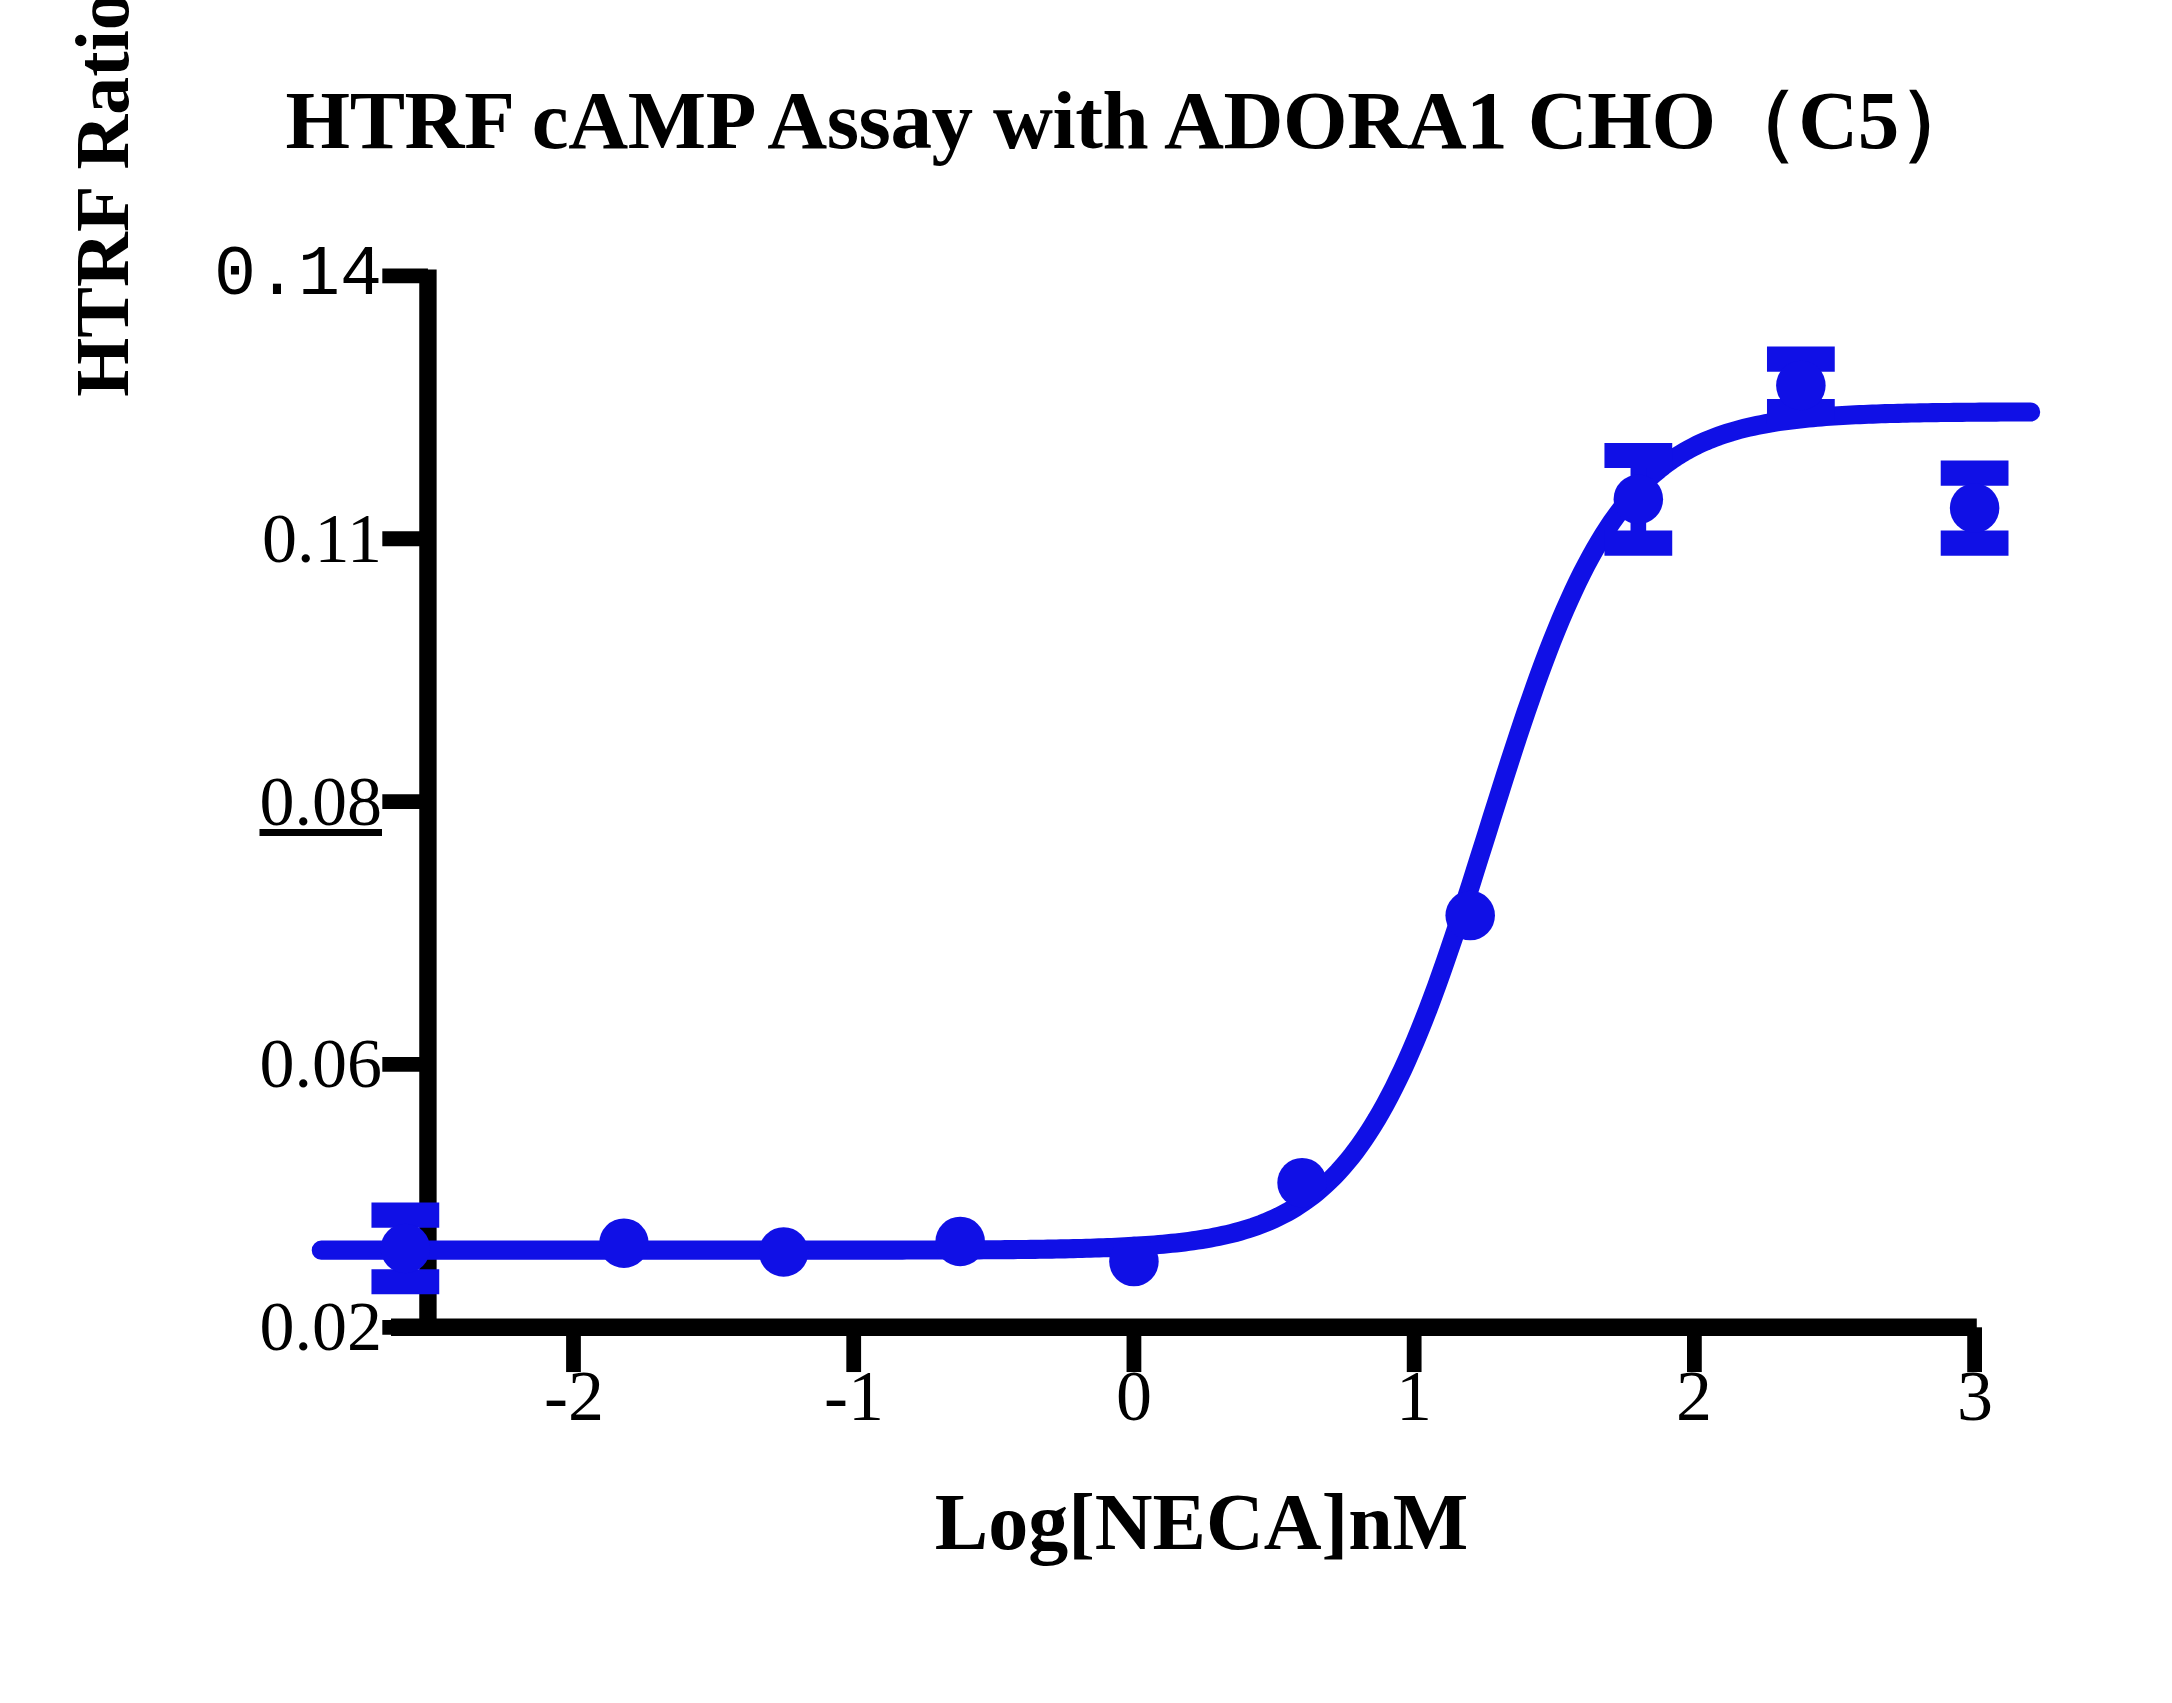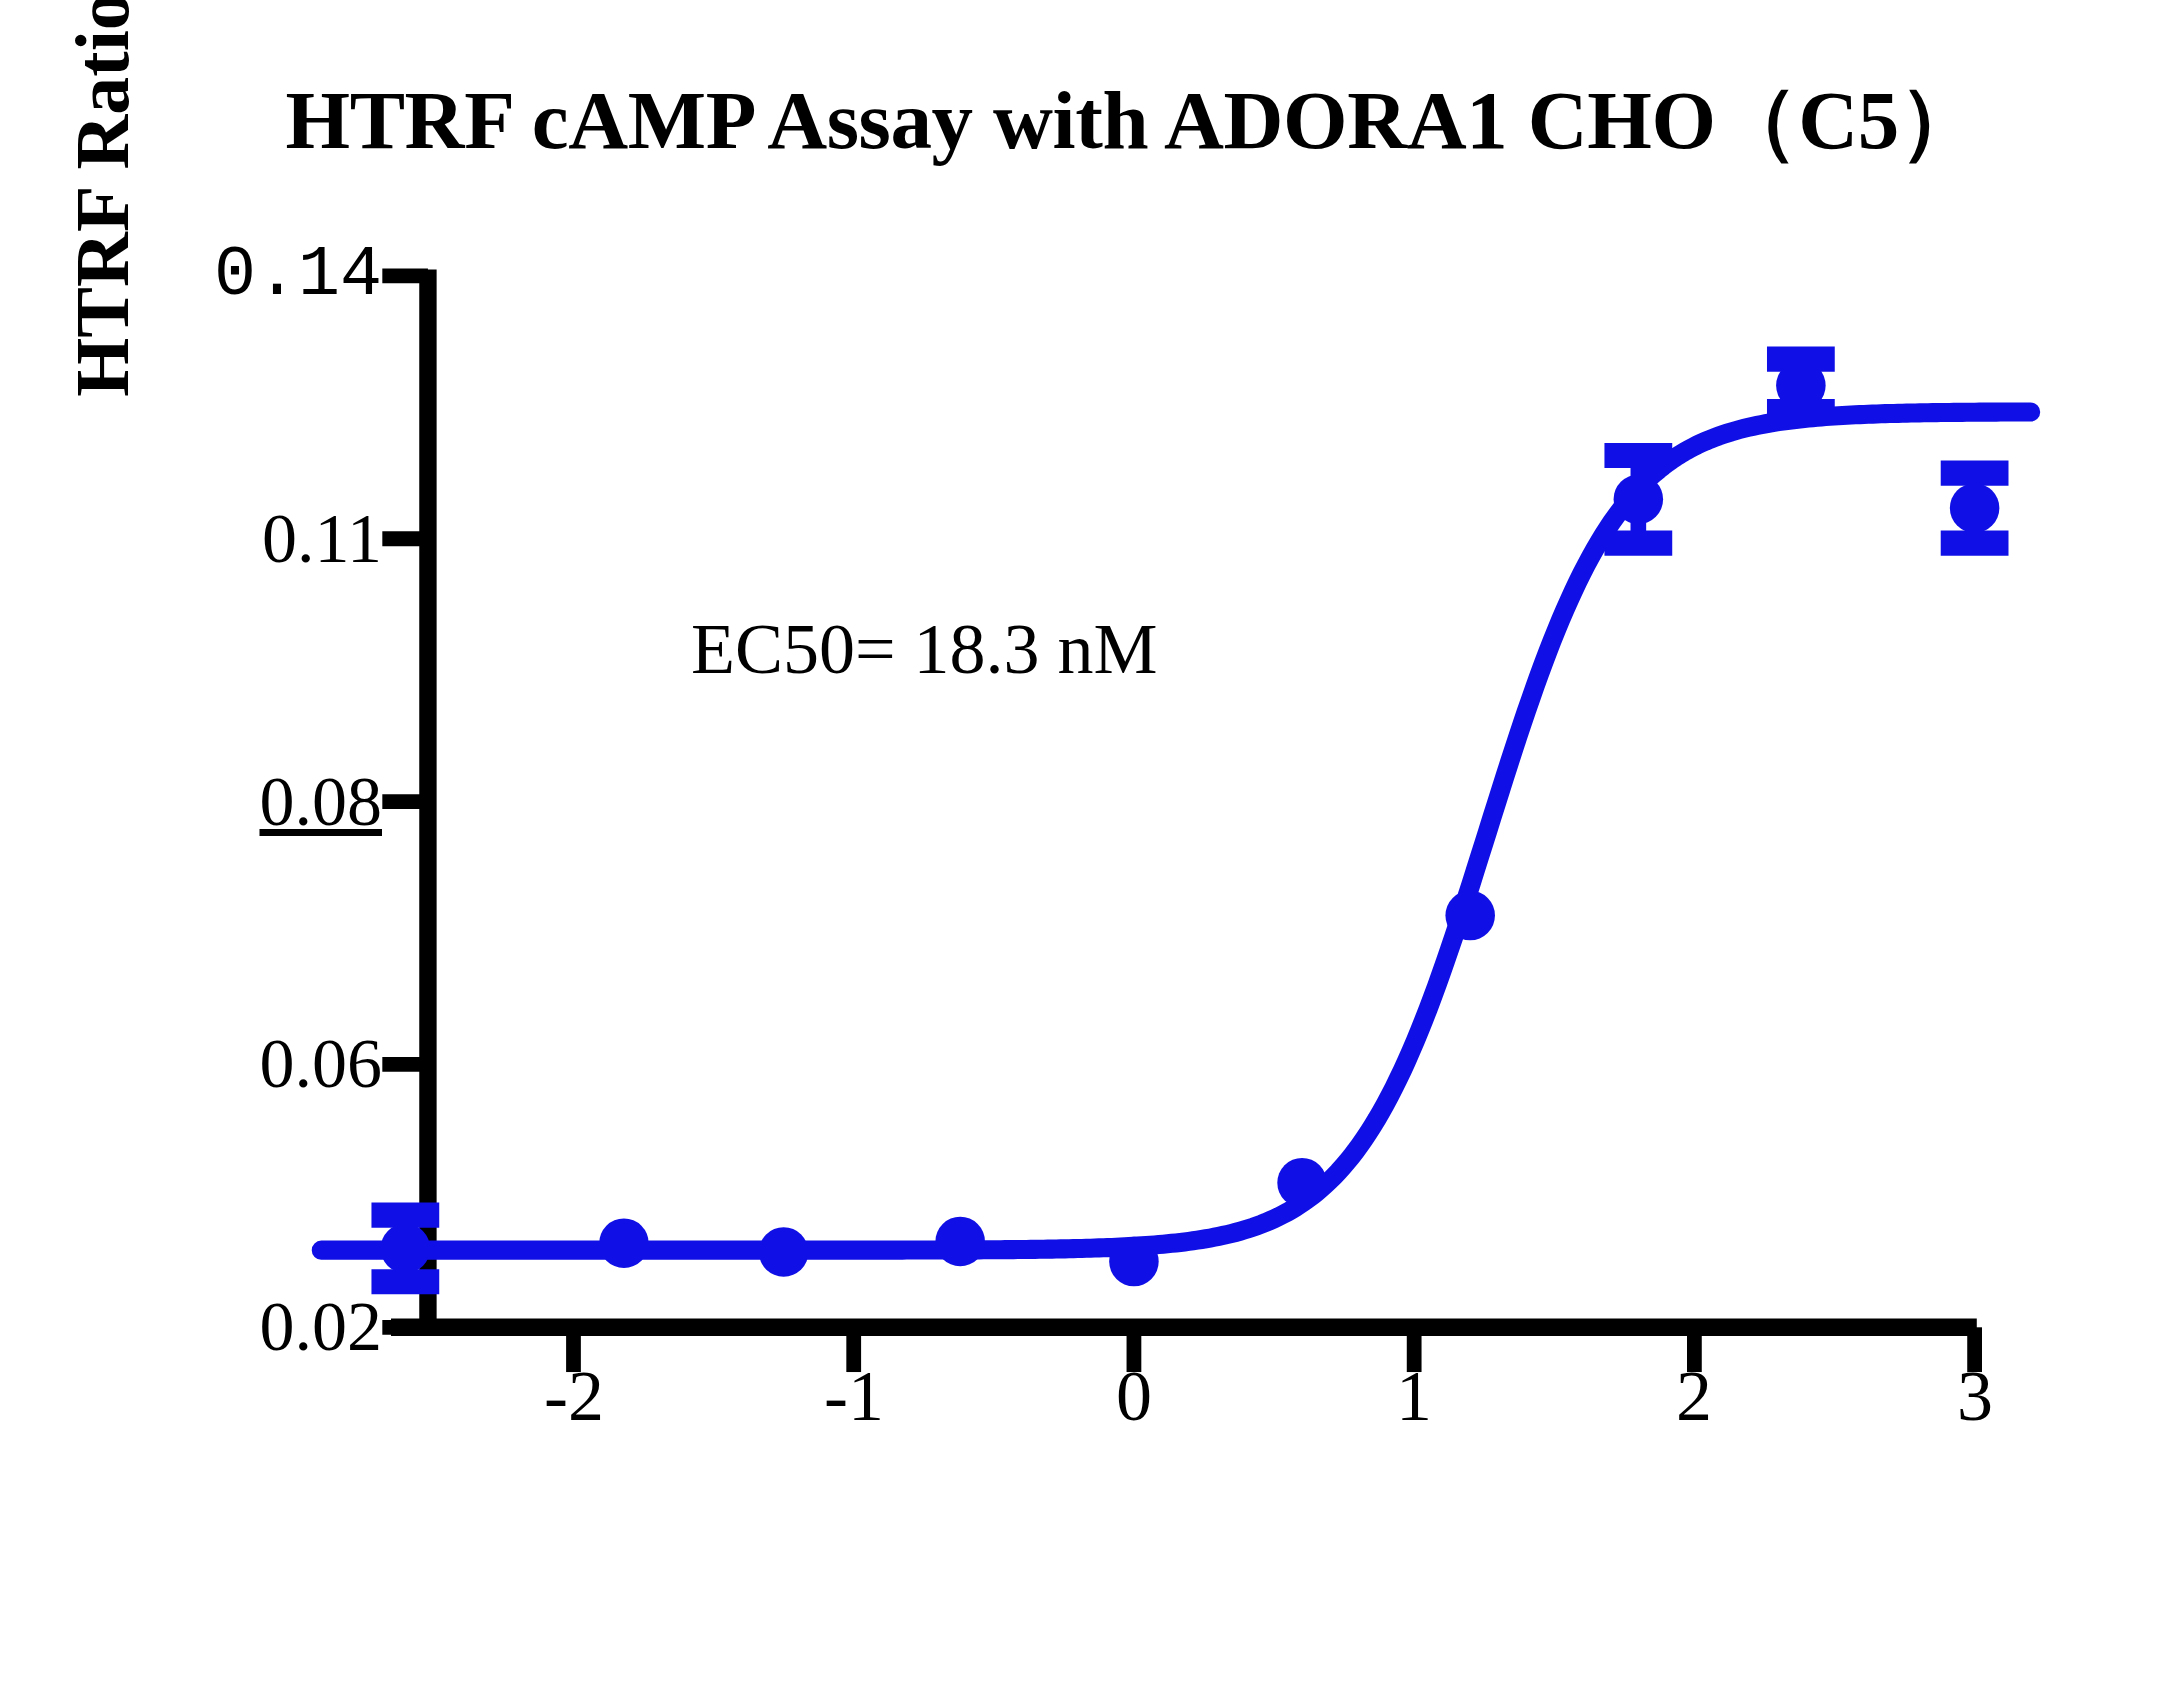--- a/index.html
+++ b/index.html
@@ -112,20 +112,21 @@
 <body>
 
 <div id="figure">
 
   <div id="chart-title">HTRF cAMP Assay with ADORA1 CHO（C5）</div>
 
   <div id="ylabel-wrap">
     <span id="ylabel">HTRF Ratio</span>
   </div>
 
+  <div id="xlabel">Log[NECA]nM</div>
 
   <div class="ytick-holder" style="top:276px;">
     <span class="ytick-label" style="top:-35px;font-family:Liberation Mono, monospace;">0.14</span>
   </div>
   <div class="ytick-holder" style="top:539px;">
     <span class="ytick-label" style="top:-35px;">0.11</span>
   </div>
   <div class="ytick-holder" style="top:802px;">
     <span class="ytick-label" style="top:-35px;text-decoration:underline;">0.08</span>
   </div>
@@ -136,21 +137,20 @@
     <span class="ytick-label" style="top:-35px;">0.02</span>
   </div>
 
   <div class="xtick-label" style="left:574px;">-2</div>
   <div class="xtick-label" style="left:854px;">-1</div>
   <div class="xtick-label" style="left:1134px;">0</div>
   <div class="xtick-label" style="left:1414px;">1</div>
   <div class="xtick-label" style="left:1694px;">2</div>
   <div class="xtick-label" style="left:1975px;">3</div>
 
-  <div id="ec50-annot">EC50= 18.3 nM</div>
 
   <svg id="plot-svg" width="2267" height="1704" viewBox="0 0 5218 3922">
 
     <g>
       <line id="y-axis-line" x1="985" y1="620" x2="985" y2="3070" stroke="#000" stroke-width="40"></line>
       <line id="x-axis-line" x1="900" y1="3055" x2="4550" y2="3055" stroke="#000" stroke-width="40"></line>
     </g>
     <g id="y-ticks">
         <line x1="880" y1="3055" x2="985" y2="3055" stroke="#000" stroke-width="34"></line>
         <line x1="880" y1="2449.99" x2="985" y2="2449.99" stroke="#000" stroke-width="34"></line>

